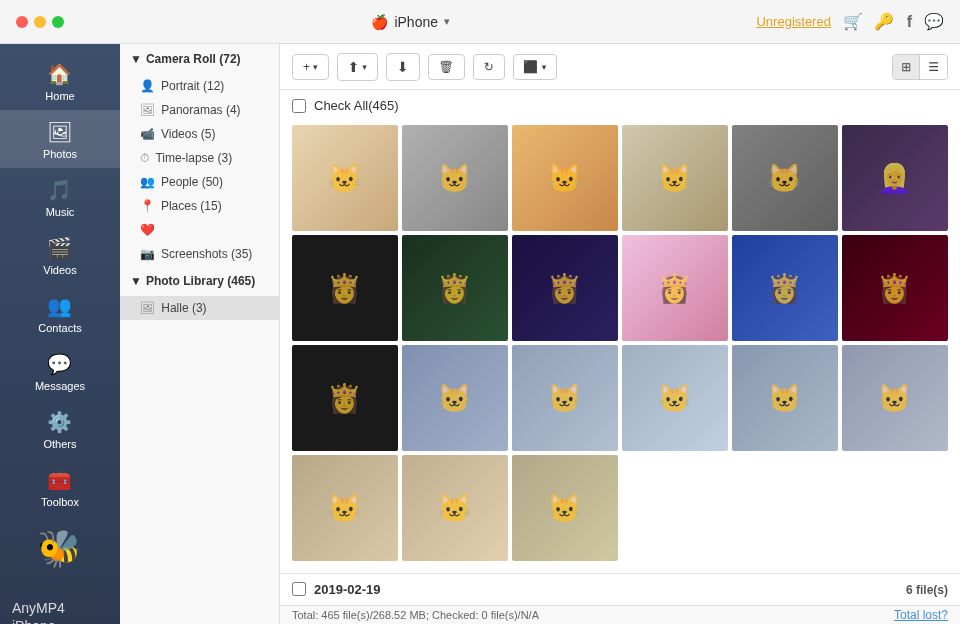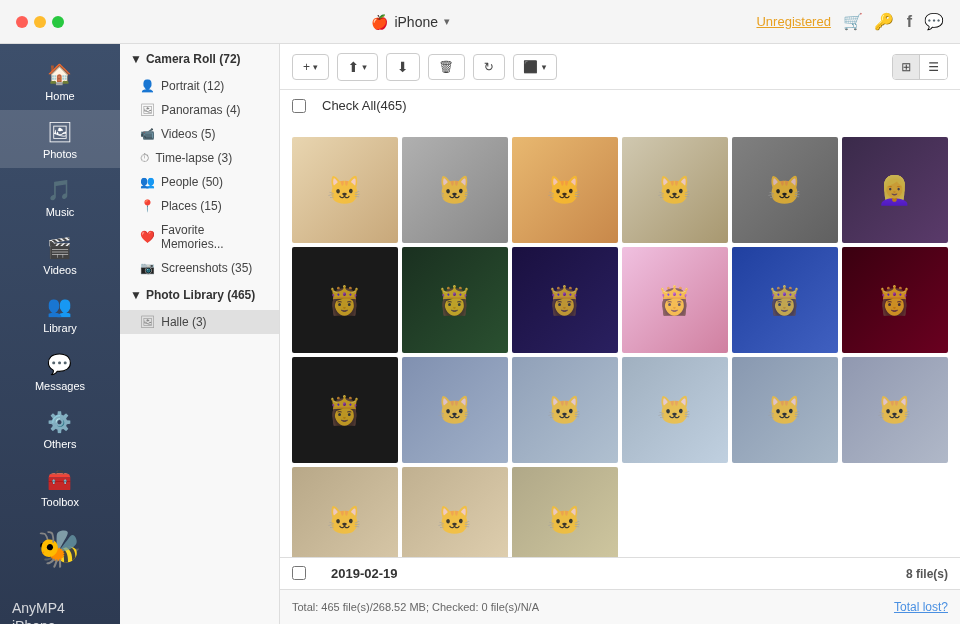--- a/index.html
+++ b/index.html
@@ -139,22 +139,22 @@
 
     
     .photo-grid-area {
       flex: 1;
       overflow-y: auto;
       padding: 8px 12px;
     }
     .check-all-row {
       display: flex;
       align-items: center;
-      gap: 16px;
-      margin-bottom: 24px;
+      gap: 8px;
+      margin-bottom: 12px;
     }
     .check-all-row input[type="checkbox"] { width: 14px; height: 14px; }
     .check-all-label { font-size: 13px; color: #333; font-weight: 500; }
 
     .photo-row {
       display: grid;
       grid-template-columns: repeat(6, 1fr);
       gap: 4px;
       margin-bottom: 4px;
     }
@@ -163,38 +163,38 @@
       aspect-ratio: 1;
       background: #ccc;
       border-radius: 2px;
       overflow: hidden;
       cursor: pointer;
       position: relative;
     }
 
     
     .status-bar {
-      height: 35px;
+      height: 19px;
       border-top: 1px solid #ddd;
       display: flex;
       align-items: center;
       padding: 0 12px;
       background: #f8f8f8;
       flex-shrink: 0;
     }
     .date-section {
       height: 32px;
       border-top: 1px solid #ddd;
       display: flex;
       align-items: center;
       padding: 0 12px;
       background: white;
       flex-shrink: 0;
     }
-    .date-label { display: flex; gap: 25px; font-size: 13px; font-weight: 700; color: #333; }
+    .date-label { display: flex; gap: 8px; font-size: 13px; font-weight: 700; color: #333; }
     .date-label input[type="checkbox"] { width: 14px; height: 14px; }
     .file-count { margin-left: auto; font-size: 12px; color: #555; font-weight: 600; }
     .status-text { font-size: 11px; color: #666; }
     .data-lost-link { margin-left: auto; font-size: 12px; color: #4a90e2; text-decoration: underline; cursor: pointer; }
 
     
     .photo-1 { background: linear-gradient(135deg, #e8d5b0, #c8a87a); }
     .photo-2 { background: linear-gradient(135deg, #b0b0b0, #888); }
     .photo-3 { background: linear-gradient(135deg, #e8b870, #c8884a); }
     .photo-4 { background: linear-gradient(135deg, #d0c8b0, #a89870); }
@@ -266,21 +266,21 @@
       <div class="sidebar-item">
         <span class="icon">🎵</span>
         <span class="label">Music</span>
       </div>
       <div class="sidebar-item">
         <span class="icon">🎬</span>
         <span class="label">Videos</span>
       </div>
       <div class="sidebar-item">
         <span class="icon">👥</span>
-        <span class="label">Library</span>
+        <span class="label">Contacts</span>
       </div>
       <div class="sidebar-item">
         <span class="icon">💬</span>
         <span class="label">Messages</span>
       </div>
       <div class="sidebar-item">
         <span class="icon">⚙️</span>
         <span class="label">Others</span>
       </div>
       <div class="sidebar-item">
@@ -318,21 +318,20 @@
     <div class="file-item">
       <span class="file-icon">👥</span>
       <span>People (50)</span>
     </div>
     <div class="file-item">
       <span class="file-icon">📍</span>
       <span>Places (15)</span>
     </div>
     <div class="file-item">
       <span class="file-icon">❤️</span>
-      <span>Favorite Memories...</span>
     </div>
     <div class="file-item">
       <span class="file-icon">📷</span>
       <span>Screenshots (35)</span>
     </div>
 
     <div class="file-section-header">
       <span>▼</span>
       <span>Photo Library (465)</span>
     </div>
@@ -453,21 +452,21 @@
             <div class="photo-inner">🐱</div>
           </div>
       </div>
     </div>
 
     <div class="date-section">
       <div class="date-label">
         <input type="checkbox" style="">
         <span>2019-02-19</span>
       </div>
-      <span class="file-count">8 file(s)</span>
+      <span class="file-count">6 file(s)</span>
     </div>
 
     <div class="status-bar">
       <span class="status-text">Total: 465 file(s)/268.52 MB; Checked: 0 file(s)/N/A</span>
       <span class="data-lost-link">Total lost?</span>
     </div>
   </div>
 
 </div>
 

